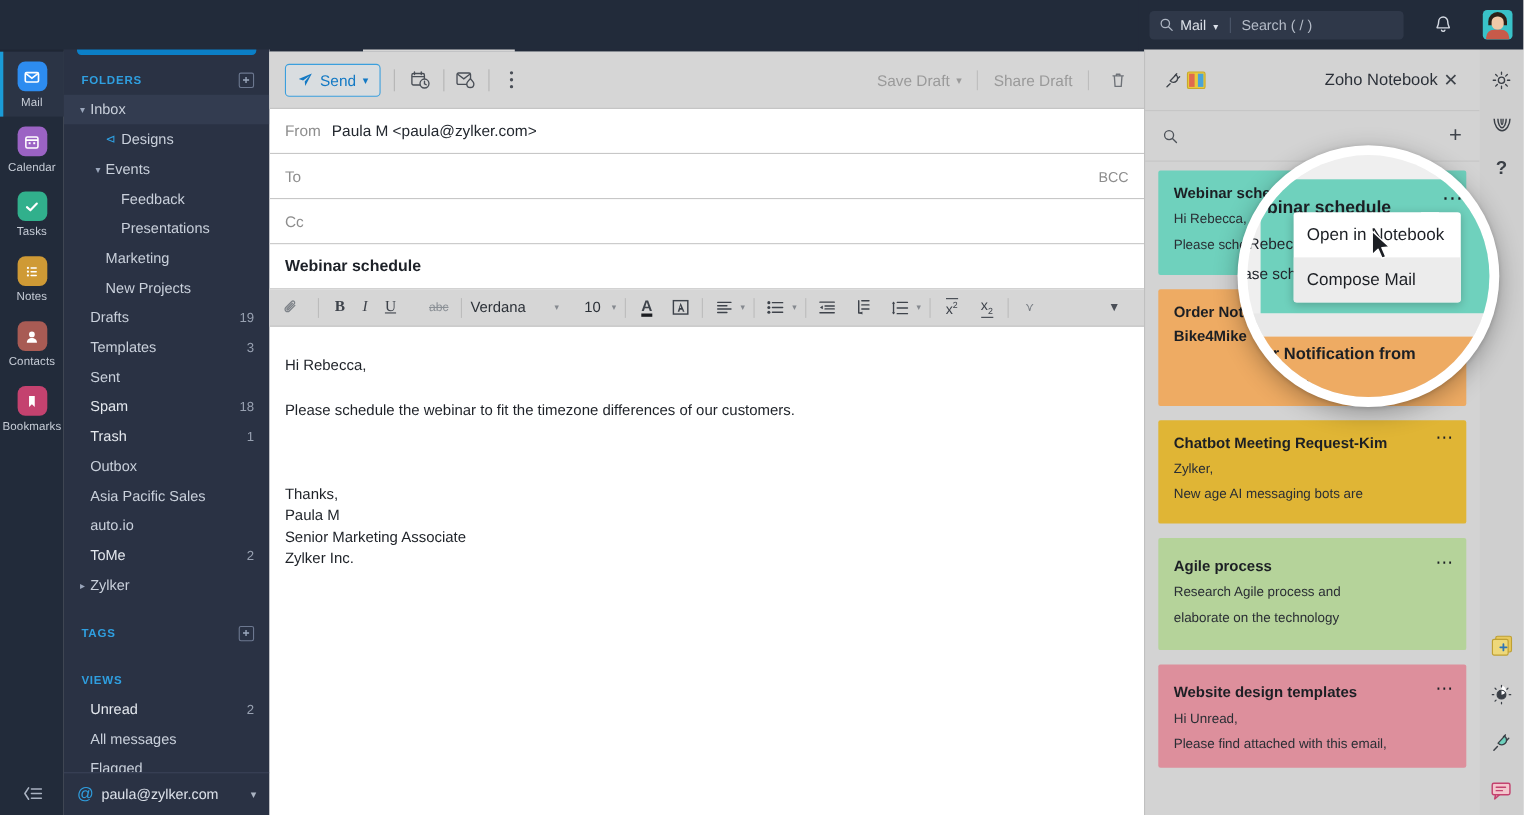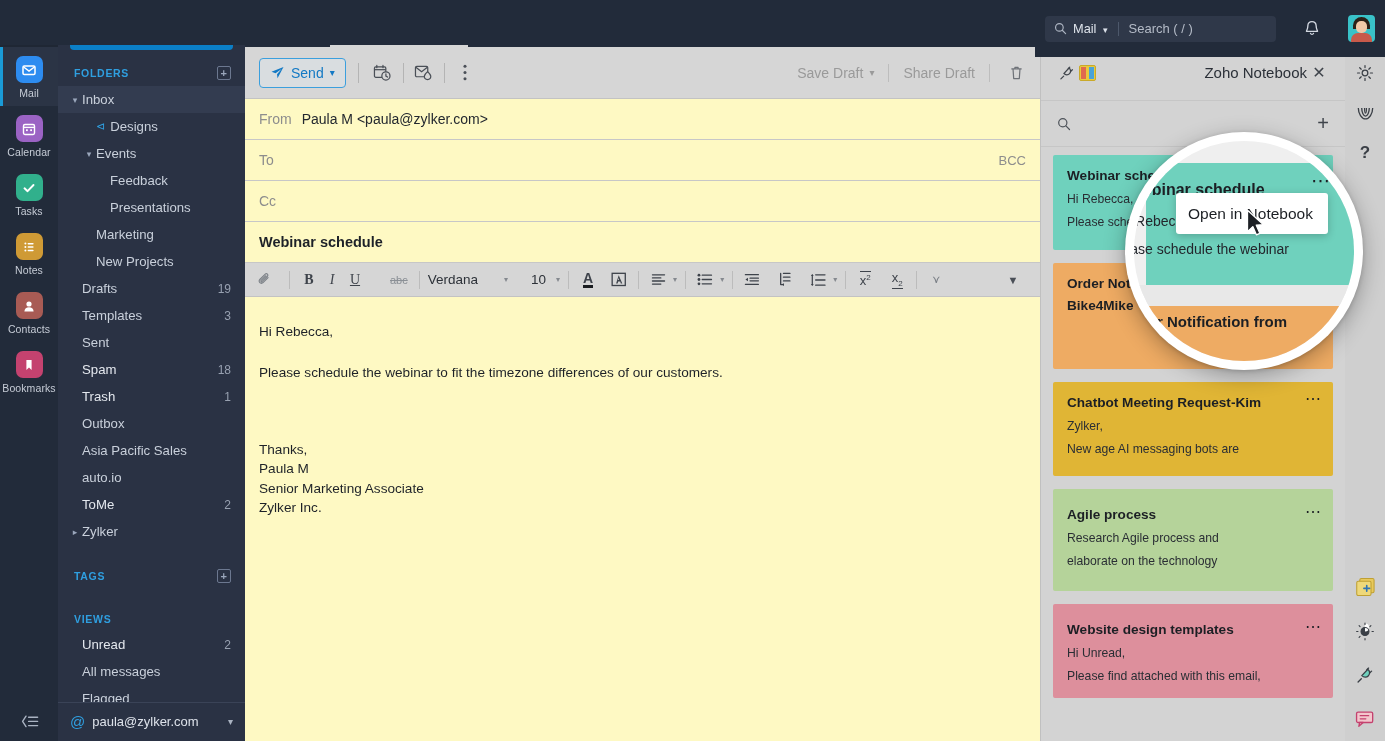--- a/index.html
+++ b/index.html
@@ -85,21 +85,21 @@
   }
   .at-ic { color: #2f9fe0; font-size: 15px; }
   .collapse-btn {
     position: absolute; left: -58px; bottom: 0; width: 58px; height: 40px;
     display: flex; align-items: center; justify-content: center;
     color: #aab3c2; font-size: 14px; cursor: pointer;
   }
 
   
   .center { flex: 1 1 auto; height: 741px; display: flex; flex-direction: column;
-            background: #fef9c3; position: relative; min-width: 0; }
+            background: #ffffff; position: relative; min-width: 0; }
   .tabbar { height: 47px; background: #222b3a; display: flex; align-items: flex-end; padding-left: 8px; }
   .tab {
     height: 36px; display: flex; align-items: center; gap: 7px;
     padding: 0 16px; font-size: 13.5px; color: #c5ccd8; cursor: pointer;
     border-radius: 6px 6px 0 0;
   }
   .tab.active { background: #d6d6d6; color: #2c3340; }
   .tab-mail-ic {
     width: 13px; height: 12px; background: #1a9bd7; border-radius: 2px;
     display: inline-block; position: relative;
@@ -201,21 +201,21 @@
     background: #cfcfcf; display: flex; flex-direction: column; align-items: center;
     padding-top: 16px; gap: 16px; position: relative;
   }
   .rr-ic { width: 26px; height: 24px; display: flex; align-items: center; justify-content: center;
            color: #3a3f46; font-size: 16px; cursor: pointer; }
   .rr-bottom { position: absolute; bottom: 10px; left: 0; right: 0;
                display: flex; flex-direction: column; align-items: center; gap: 20px; }
 
   
   .top-header {
-    position: absolute; top: 0; left: 1035px; width: 350px; height: 57px;
+    position: absolute; top: 0; left: 1035px; width: 350px; height: 45px;
     background: #222b3a; display: flex; align-items: center; padding: 0 10px; gap: 24px;
     z-index: 5;
   }
   .search-box {
     flex: 1 1 auto; height: 26px; background: #2f3849; border-radius: 4px;
     display: flex; align-items: center; padding: 0 9px; gap: 6px;
   }
   .search-box .sc { color: #aeb6c3; font-size: 12px; }
   .search-scope { color: #dde2ea; font-size: 12.8px; }
   .search-scope .cv { font-size: 9px; margin-left: 3px; }
@@ -811,20 +811,23 @@
       <div class="lens-dots-teal">⋯</div>
 
       <div class="lens-txt-notif">Order Notification from</div>
       <div class="lens-txt-bike">Bike4Mike</div>
       <div class="lens-dots-orange">⋯</div>
 
       <div class="ctx-menu">
         <div class="ctx-item">
           <span>Open in Notebook</span>
         </div>
+        <div class="ctx-item hl">
+          <span>Compose Mail</span>
+        </div>
       </div>
 
       <span class="cursor-arrow">
         <svg width="22" height="30" viewBox="0 0 22 30">
             <path d="M1.5 1.2 1.5 22.6 6.8 17.6 10.4 25.8 13.8 24.3 10.3 16.2 17.2 15.6z" fill="#1c1f24" stroke="#fff" stroke-width="1.3" stroke-linejoin="round"></path>
           </svg>
       </span>
     </div>
   </div>
 

